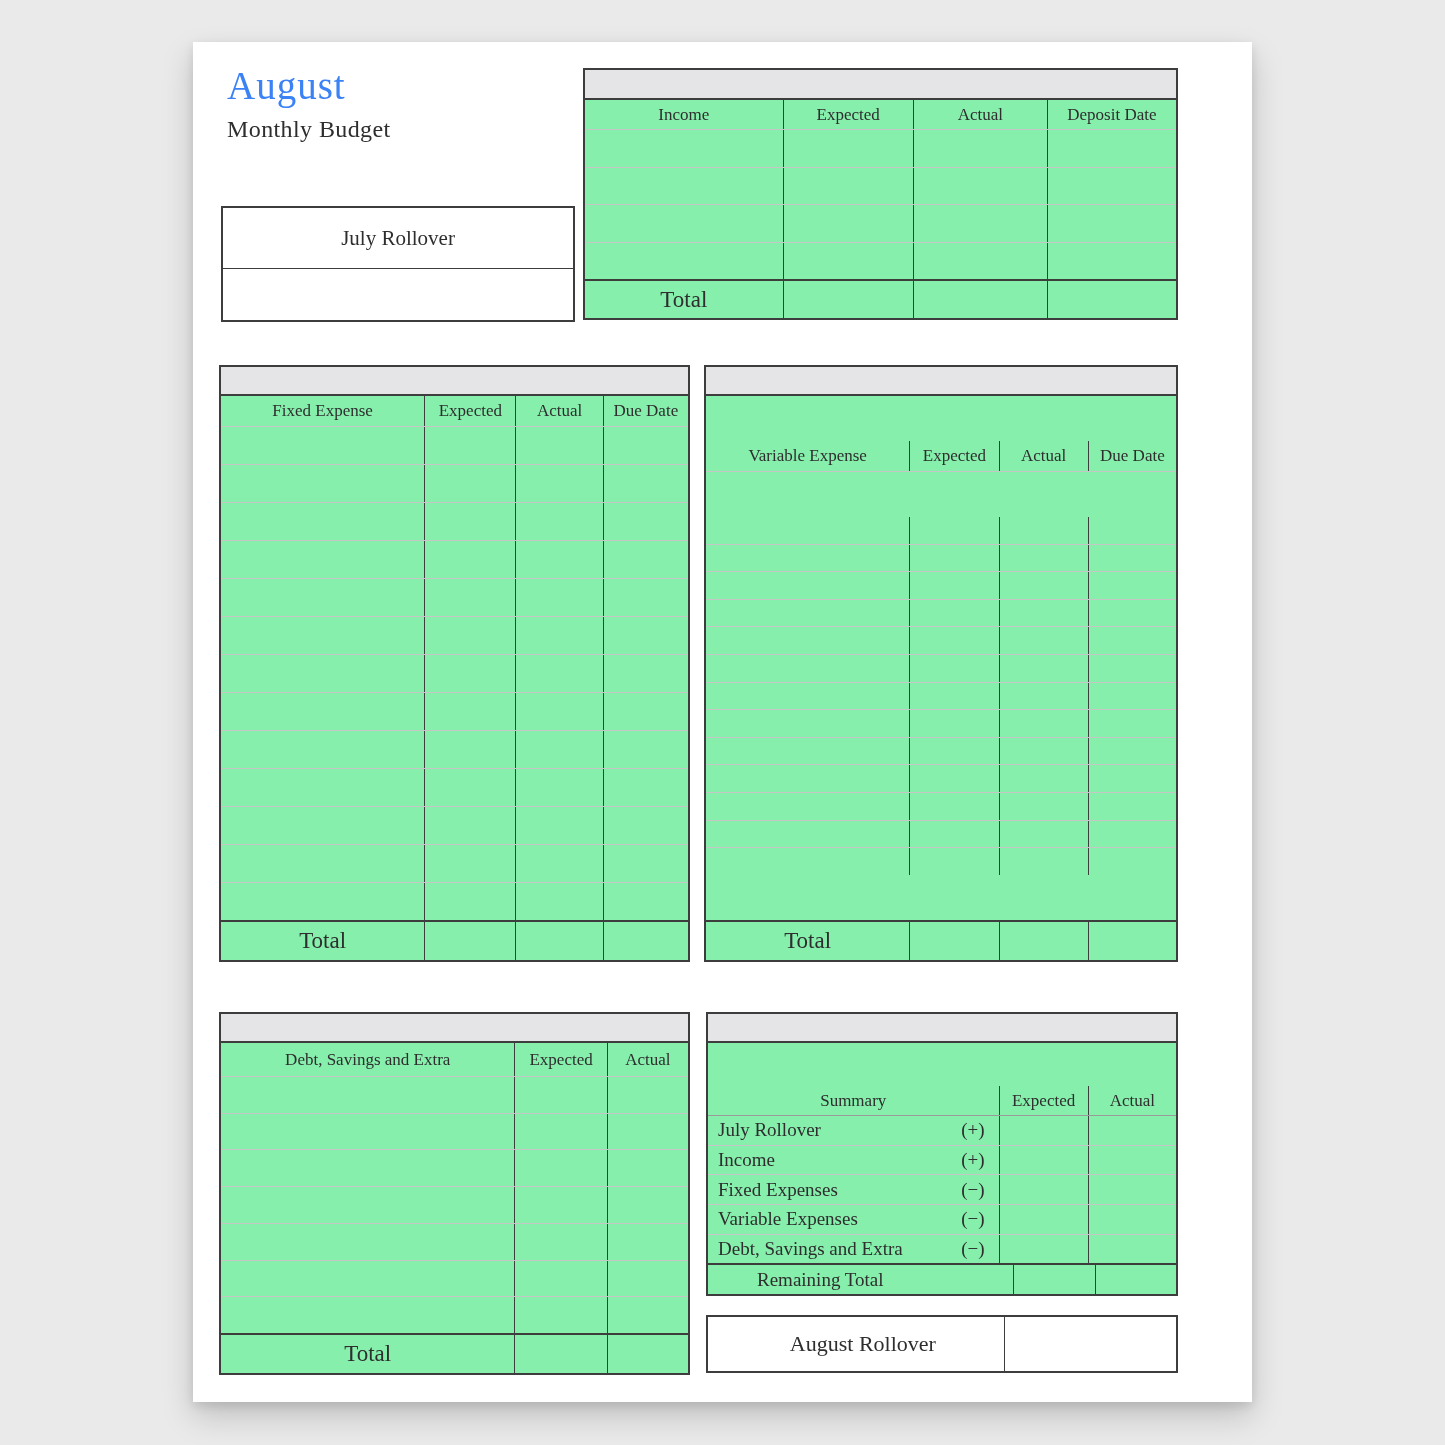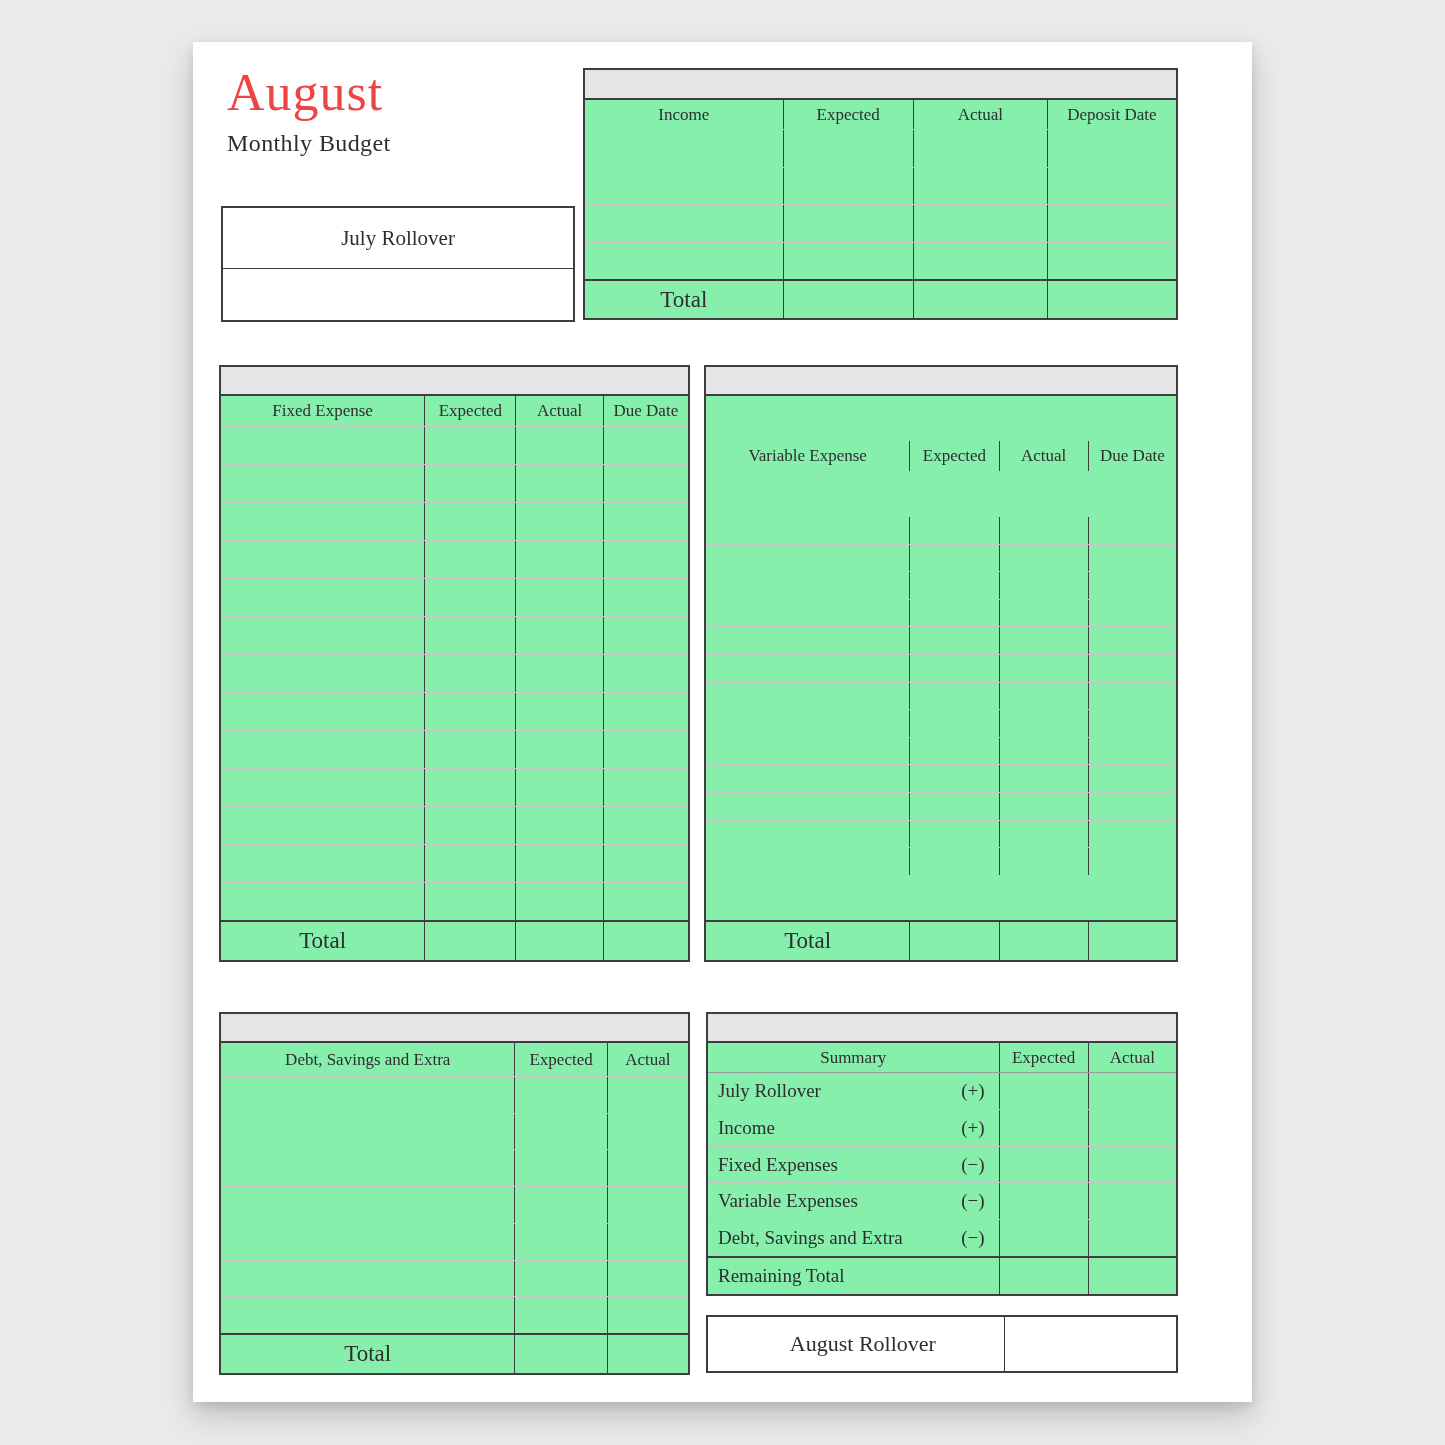--- a/index.html
+++ b/index.html
@@ -18,22 +18,22 @@
   .sheet {
     position: absolute; left: 193px; top: 42px;
     width: 1059px; height: 1360px;
     background: #ffffff;
     box-shadow: 0 14px 30px rgba(0,0,0,.18), 0 4px 10px rgba(0,0,0,.10);
   }
 
   
   .title-block { position: absolute; left: 34px; top: 24px; }
   .title-block h1 {
-    font-size: 52px; font-weight: 400; line-height: 1.05; letter-spacing: 1px;
-    color: #ef4444;
+    font-size: 39px; font-weight: 400; line-height: 1.05; letter-spacing: 1px;
+    color: #3b82f6;
   }
   .title-block .subtitle {
     font-size: 24px; font-weight: 400; margin-top: 9px; letter-spacing: .4px;
     color: #2e2e2e;
   }
 
   
   .box { position: absolute; background: #fff; border: 2px solid var(--border, #3d3d3d); }
   .july-box { left: 28px; top: 164px; width: 354px; height: 116px; display: flex; flex-direction: column; }
   .july-box .box-label {
@@ -92,25 +92,25 @@
   .fixedt .hrow, .variablet .hrow { height: 31px; }
   .fixedt .trow, .variablet .trow { height: 40px; }
 
   .debtt    { left: 26px;  top: 970px; width: 471px; height: 363px; --cols: 297fr 93fr 81fr; }
   .debtt .band { height: 29px; }
   .debtt .hrow { height: 34px; }
   .debtt .trow { height: 40px; }
 
   .summaryt { left: 513px; top: 970px; width: 472px; height: 284px; --cols: 294fr 90fr 88fr; }
   .summaryt .band { height: 29px; }
-  .summaryt .hrow { height: 30px; border-bottom: 1px solid #9a9a9a; }
+  .summaryt .hrow { height: 30px; border-bottom: 1px solid #9a9a9a; margin-top: 43px; }
   .sbody { flex: 1; display: flex; flex-direction: column; }
   .srow { flex: 1; border-bottom: 1px solid var(--row-line, #c6c6c6); }
   .sbody .srow:nth-last-child(2) { border-bottom: none; }
-  .sbody .srow:last-child { border-top: 2px solid var(--border, #3d3d3d); border-bottom: none; }
+  .sbody .srow:last-child { border-top: 2px solid var(--border, #3d3d3d); border-bottom: none; padding-left: 39px; }
   .slabel {
     display: flex; align-items: center; justify-content: space-between;
     padding: 0 14px 0 10px; font-size: 19px; white-space: nowrap;
   }
   .slabel .sign { font-size: 19px; }
 </style>
 </head>
 <body>
 
 <div class="canvas">

